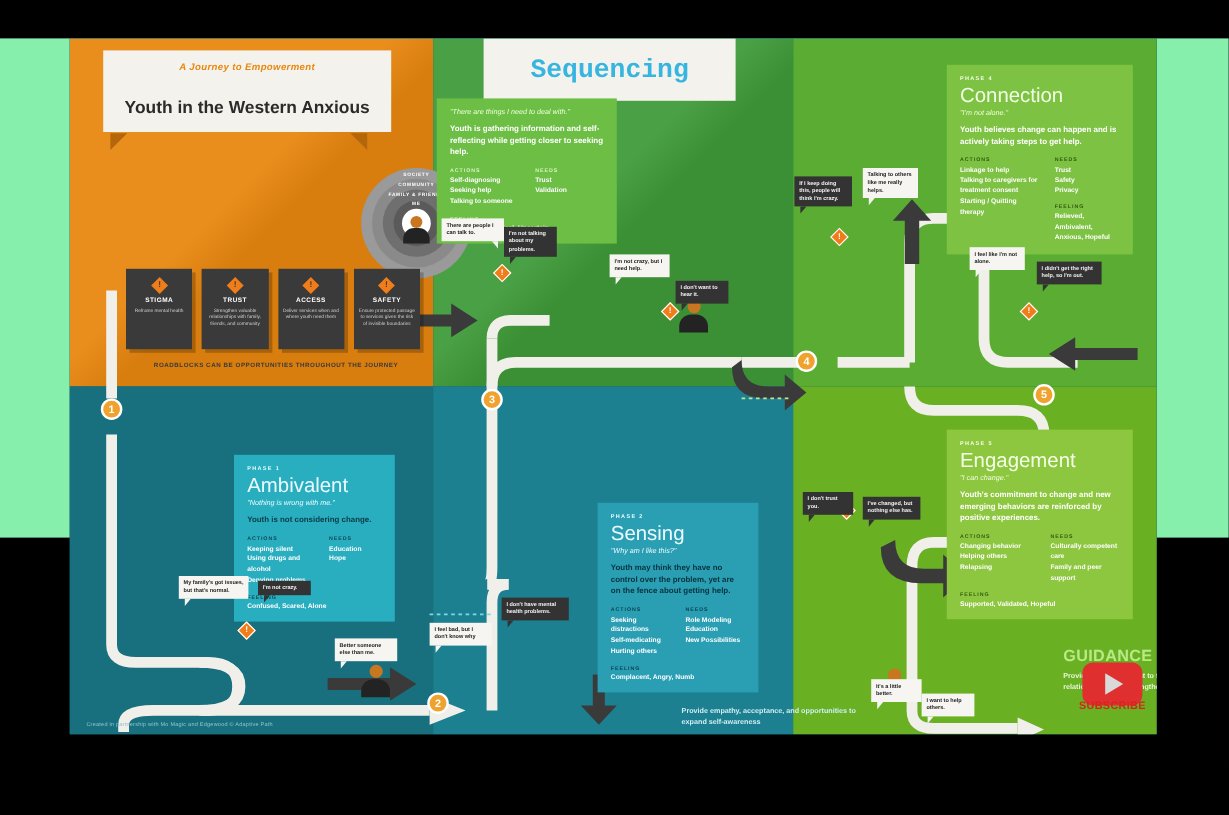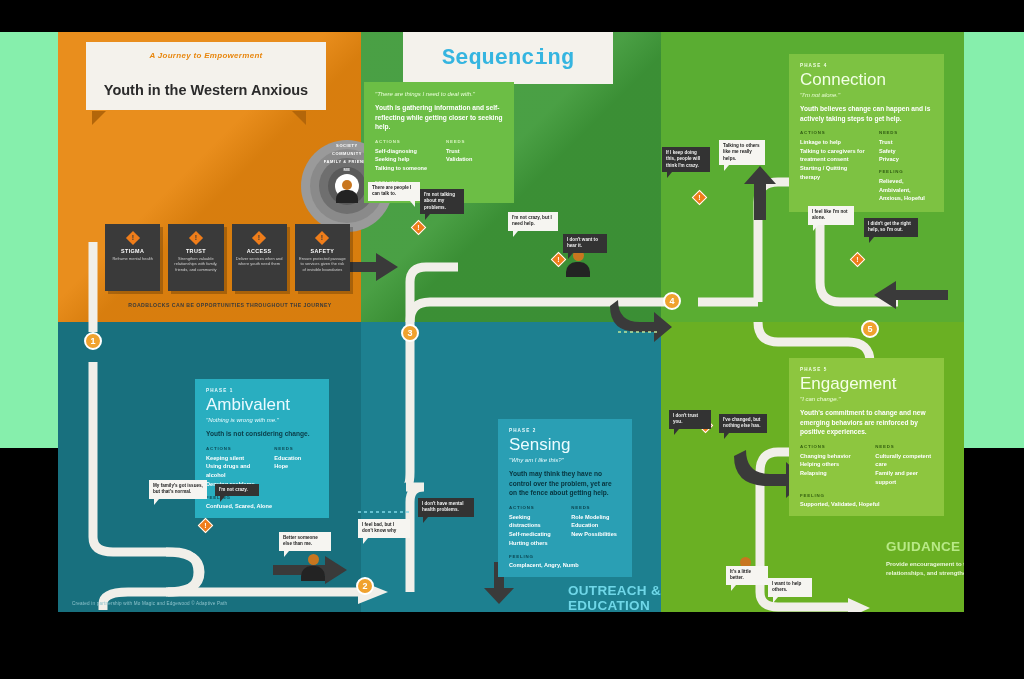--- a/index.html
+++ b/index.html
@@ -366,21 +366,20 @@
               <div class="ci" style="color:#fff">New Possibilities</div>
             </div>
           </div>
           <div class="feel">
             <div class="ch" style="color:#0a4450">FEELING</div>
             <div class="ci" style="color:#fff">Complacent, Angry, Numb</div>
           </div>
         </div>
 
         <div class="cta" id="cta-out">
-          <div class="ct">OUTREACH &amp; EDUCATION</div>
           <div class="cs">Provide empathy, acceptance, and opportunities to expand self-awareness</div>
         </div>
       </div>
 
       <div style="position:absolute;left:603px;top:290px;width:303px;height:290px;">
         <div class="panel p-green2" id="pnl-engage">
           <div class="ph">PHASE 5</div>
           <div class="pt">Engagement</div>
           <div class="pq" style="color:#f0ffdd">"I can change."</div>
           <div class="pd" style="color:#fff">Youth's commitment to change and new emerging behaviors are reinforced by positive experiences.</div>
@@ -453,18 +452,24 @@
       <div class="bub bub-w tail-bl" style="left:750px;top:174px;width:46px">I feel like I'm not alone.</div>
       <div class="bub bub-d tail-bl" style="left:806px;top:186px;width:54px">I didn't get the right help, so I'm out.</div>
 
       <div class="bub bub-d tail-bl" style="left:611px;top:378px;width:42px">I don't trust you.</div>
       <div class="bub bub-d tail-bl" style="left:661px;top:382px;width:48px">I've changed, but nothing else has.</div>
       <div class="bub bub-w tail-bl" style="left:668px;top:534px;width:42px">It's a little better.</div>
       <div class="bub bub-w tail-bl" style="left:710px;top:546px;width:44px">I want to help others.</div>
 
       <div id="credit">Created in partnership with Mo Magic and Edgewood    © Adaptive Path</div>
 
+      <div id="yt">
+        <div class="ytbtn">
+            <div class="tri"></div>
+          </div>
+        <div class="sub">SUBSCRIBE</div>
+      </div>
 
     </div>
   </div>
 
 
 </div>
 
 </body></html>

